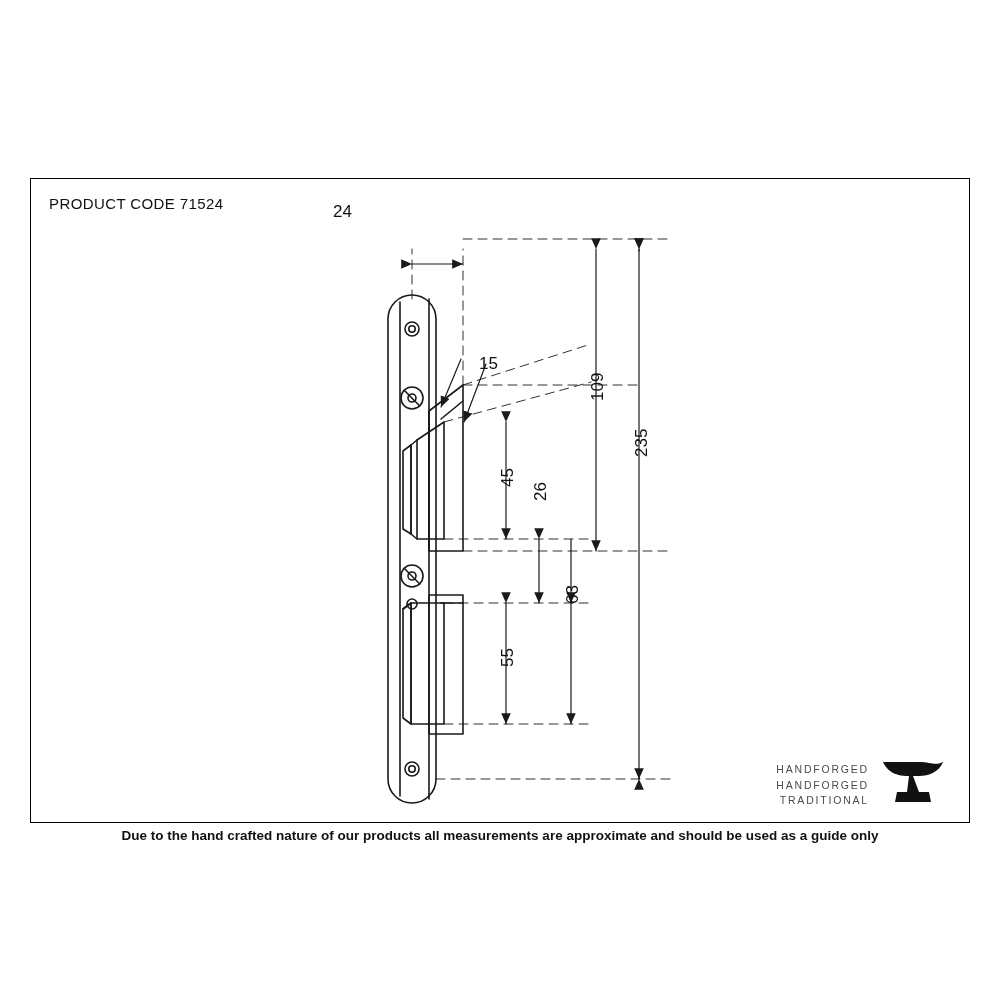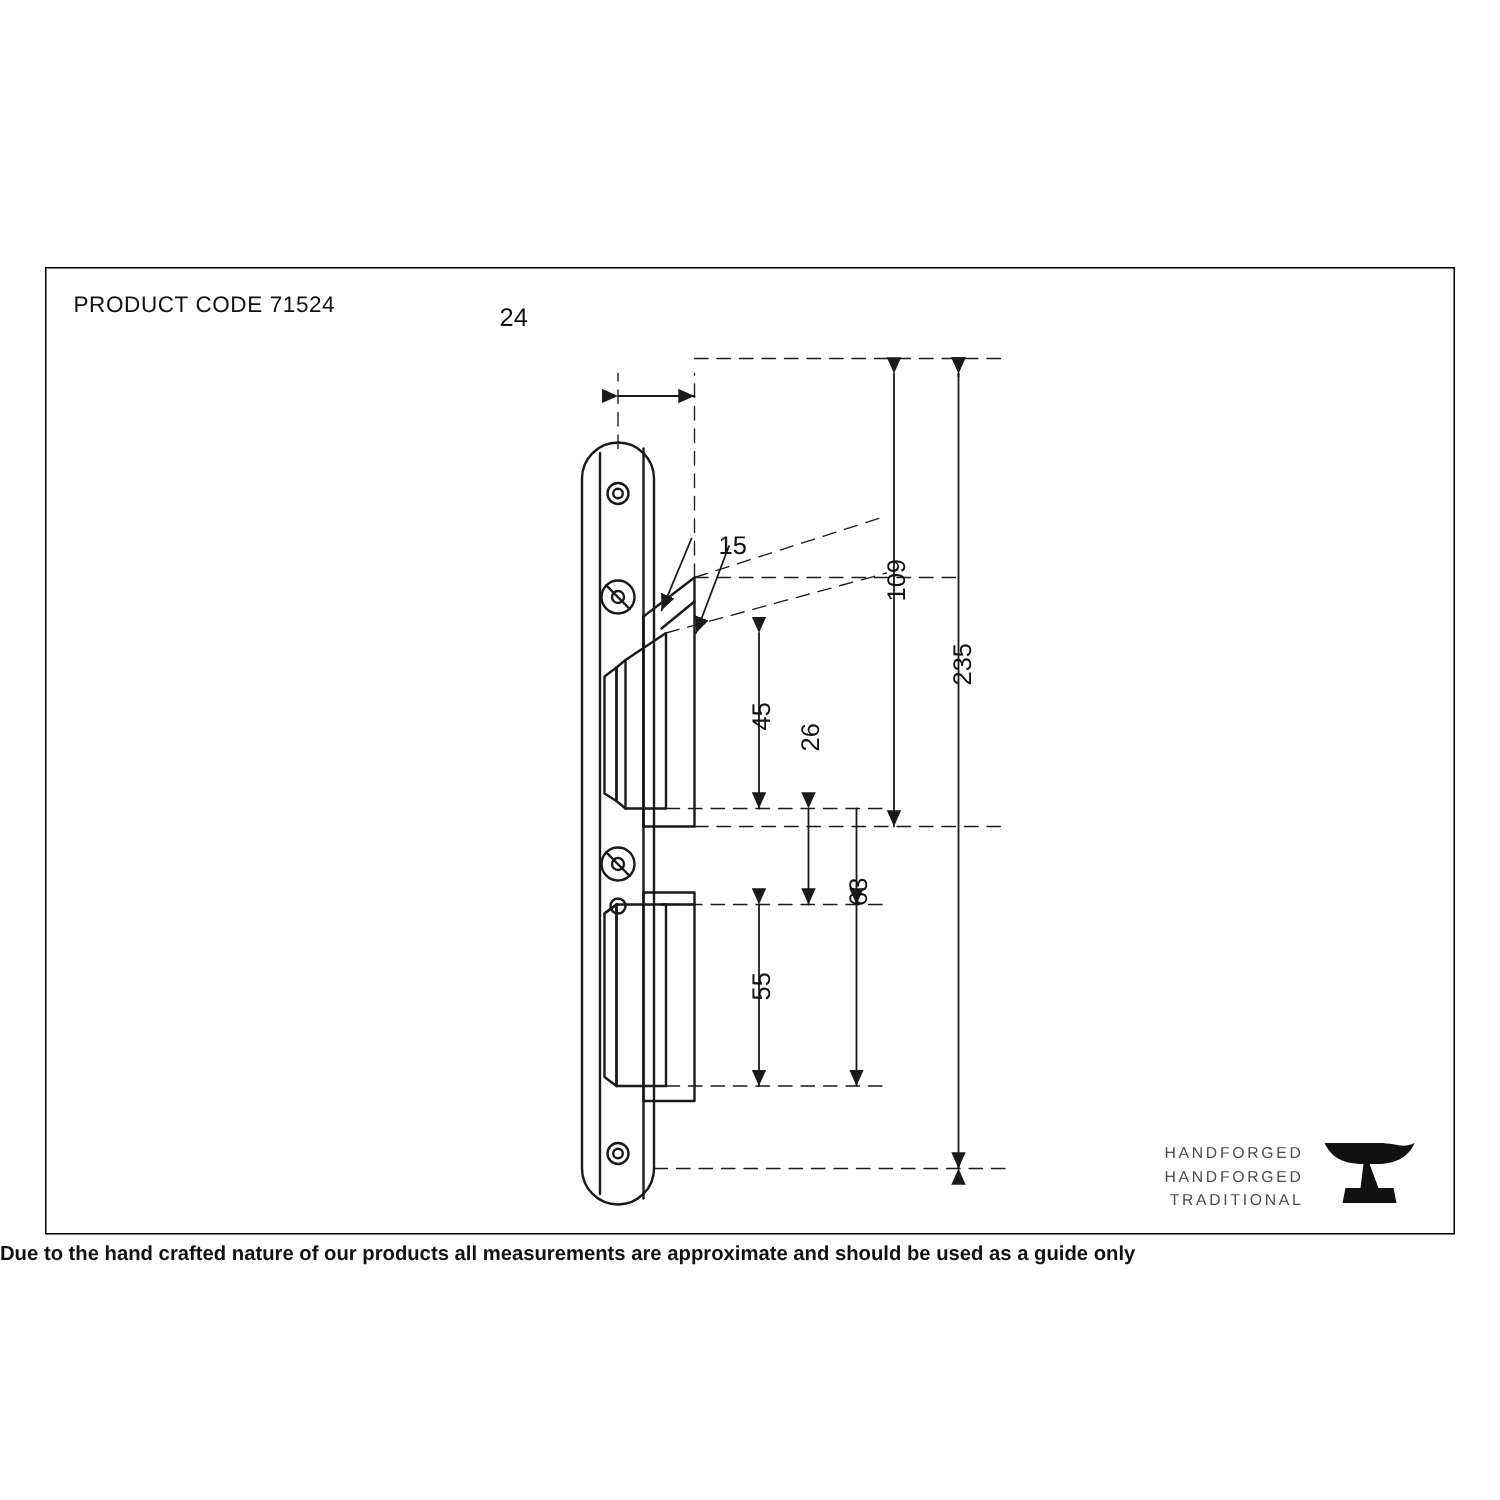--- a/index.html
+++ b/index.html
@@ -21,20 +21,21 @@
   #product-code{
     position:absolute;
     left:18px; top:16px;
     font-size:15px;
     letter-spacing:.4px;
     color:#111;
   }
   #disclaimer{
     position:absolute;
     left:0; top:828px; width:1000px;
+    text-align:center;
     font-size:13.5px;
     font-weight:bold;
     color:#111;
   }
   #logo{
     position:absolute;
     right:22px; bottom:14px;
     display:flex; align-items:flex-end; gap:10px;margin-left:18px;
   }
   #logo .words{

